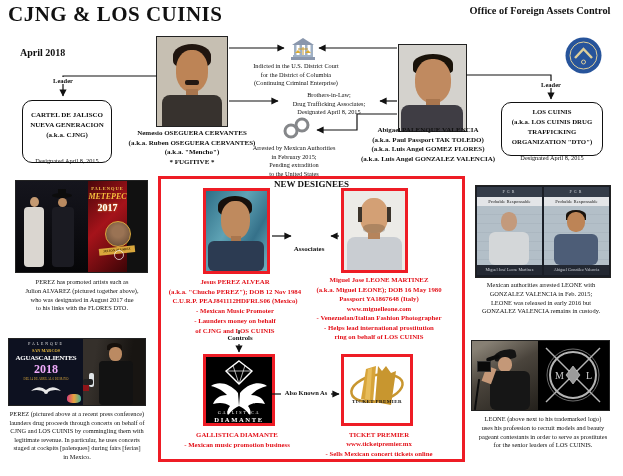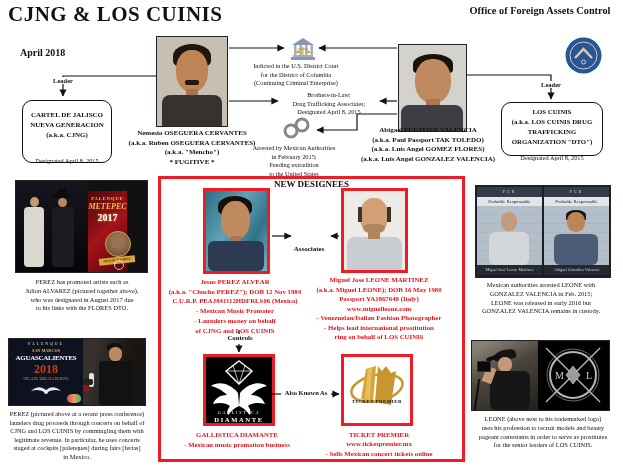--- a/index.html
+++ b/index.html
@@ -86,21 +86,21 @@
       <div>* FUGITIVE *</div>
     </div>
 
   <div class="pframe" style="left:398px;top:44px;width:67px;height:86px;background:#d4d2cd">
     <div class="sq" style="left:14px;top:9px;width:40px;height:20px;border-radius:50% 50% 20% 20%;background:#191209"></div>
     <div class="sq" style="left:16px;top:14px;width:36px;height:44px;border-radius:46%;background:#c08a60"></div>
     <div class="sq" style="left:27px;top:54px;width:14px;height:8px;background:#a9764e"></div>
     <div class="sq" style="left:2px;top:60px;width:62px;height:26px;border-radius:8px 8px 0 0;background:#3f3d44"></div>
   </div>
   <div class="nm" style="left:353px;top:126px;width:150px">
-      <div>Abigael FUGITIVE VALENCIA</div>
+      <div>Abigael PALENQUE VALENCIA</div>
       <div>(a.k.a. Paul Passport TAK TOLEDO)</div>
       <div>(a.k.a. Luis Angel GOMEZ FLORES)</div>
       <div>(a.k.a. Luis Angel GONZALEZ VALENCIA)</div>
     </div>
 
   <div class="obox" style="left:22px;top:100px;width:88px;height:52px;font-size:7px;padding-top:9px">
       <div>CARTEL DE JALISCO</div>
       <div>NUEVA GENERACION</div>
       <div>(a.k.a. CJNG)</div>
     </div>
@@ -153,42 +153,42 @@
 
   <div class="pframe" style="left:15px;top:180px;width:131px;height:91px;background:#111">
     <div class="sq" style="left:0;top:0;width:72px;height:91px;background:linear-gradient(#15151d,#060608)">
       <div class="sq" style="left:14px;top:16px;width:9px;height:10px;border-radius:50%;background:#c49a72"></div>
       <div class="sq" style="left:8px;top:26px;width:20px;height:60px;border-radius:4px;background:#dad6d0"></div>
       <div class="sq" style="left:36px;top:12px;width:20px;height:5px;border-radius:50%;background:#0c0c0c"></div>
       <div class="sq" style="left:42px;top:8px;width:8px;height:6px;background:#0c0c0c"></div>
       <div class="sq" style="left:42px;top:17px;width:9px;height:9px;border-radius:50%;background:#b98a60"></div>
       <div class="sq" style="left:36px;top:26px;width:22px;height:60px;border-radius:4px;background:#1b1b22"></div>
     </div>
-    <div class="sq" style="left:72px;top:10px;width:39px;height:91px;background:linear-gradient(135deg,#4a070a,#a5131a 45%,#3c0406)">
+    <div class="sq" style="left:72px;top:0;width:39px;height:91px;background:linear-gradient(135deg,#4a070a,#a5131a 45%,#3c0406)">
       <div class="sq c" style="left:0;top:5px;width:100%;font-size:4.5px;letter-spacing:1px;color:#f3c84a;font-weight:bold">PALENQUE</div>
       <div class="sq c b" style="left:0;top:11px;width:100%;font-size:8px;font-style:italic;color:#f5c13e">METEPEC</div>
       <div class="sq c b" style="left:0;top:21px;width:100%;font-size:10px;color:#fff;text-shadow:0 0 2px #f5c13e">2017</div>
       <div class="sq" style="left:17px;top:40px;width:24px;height:24px;border-radius:50%;border:1px solid #d9a73c;background:radial-gradient(circle at 50% 40%,#9a7354 30%,#5d4533)"></div>
       <div class="sq c b" style="left:11px;top:66px;width:36px;height:7px;line-height:7px;background:#d9a73c;color:#3a2404;font-size:3.2px;transform:rotate(-6deg)">JULION ALVAREZ</div>
       <div class="sq" style="right:3px;bottom:12px;width:8px;height:8px;border-radius:50%;border:1px solid #fff;opacity:.7"></div>
     </div>
   </div>
   <div class="cap" style="left:7px;top:278px;width:150px">
       <div>PEREZ has promoted artists such as</div>
       <div>Julion ALVAREZ (pictured together above),</div>
       <div>who was designated in August 2017 due</div>
       <div>to his links with the FLORES DTO.</div>
     </div>
 
   <div class="pframe" style="left:8px;top:338px;width:136px;height:66px;background:#0d1120">
     <div class="sq" style="left:0;top:0;width:74px;height:66px;background:#0d1120">
       <div class="sq c" style="left:0;top:3px;width:100%;font-size:3.8px;letter-spacing:2px;color:#e8e8e8">PALENQUE</div>
       <div class="sq c b" style="left:0;top:9px;width:100%;font-size:4.2px;color:#e8b93c">SAN MARCOS</div>
       <div class="sq c b" style="left:0;top:15px;width:100%;font-size:7px;letter-spacing:-.3px;color:#fff">AGUASCALIENTES</div>
-      <div class="sq c b" style="left:0;top:23px;width:100%;font-size:12px;color:#c2410c">2018</div>
+      <div class="sq c b" style="left:0;top:23px;width:100%;font-size:12px;color:#f0abfc">2018</div>
       <div class="sq c" style="left:0;top:38px;width:100%;font-size:3px;color:#d9a73c">DEL 14 DE ABRIL AL 6 DE MAYO</div>
       <svg class="sq" style="left:20px;top:44px" width="34" height="14">
         <path d="M2,8 Q10,1 17,7 Q24,1 32,8 Q24,5 17,10 Q10,5 2,8 Z" fill="#e8e8e8"></path>
         <circle cx="17" cy="9" r="2" fill="#e8e8e8"></circle>
       </svg>
       <div class="sq" style="right:2px;bottom:2px;width:14px;height:9px;border-radius:40%;background:linear-gradient(90deg,#d43f7a,#e8a43c,#3fae9c)"></div>
     </div>
     <div class="sq" style="left:74px;top:0;width:62px;height:66px;background:linear-gradient(100deg,#35302b 20%,#181512 70%)">
       <div class="sq" style="left:24px;top:4px;width:15px;height:7px;border-radius:50% 50% 0 0;background:#15100c"></div>
       <div class="sq" style="left:26px;top:8px;width:13px;height:14px;border-radius:45%;background:#bb8a62"></div>

